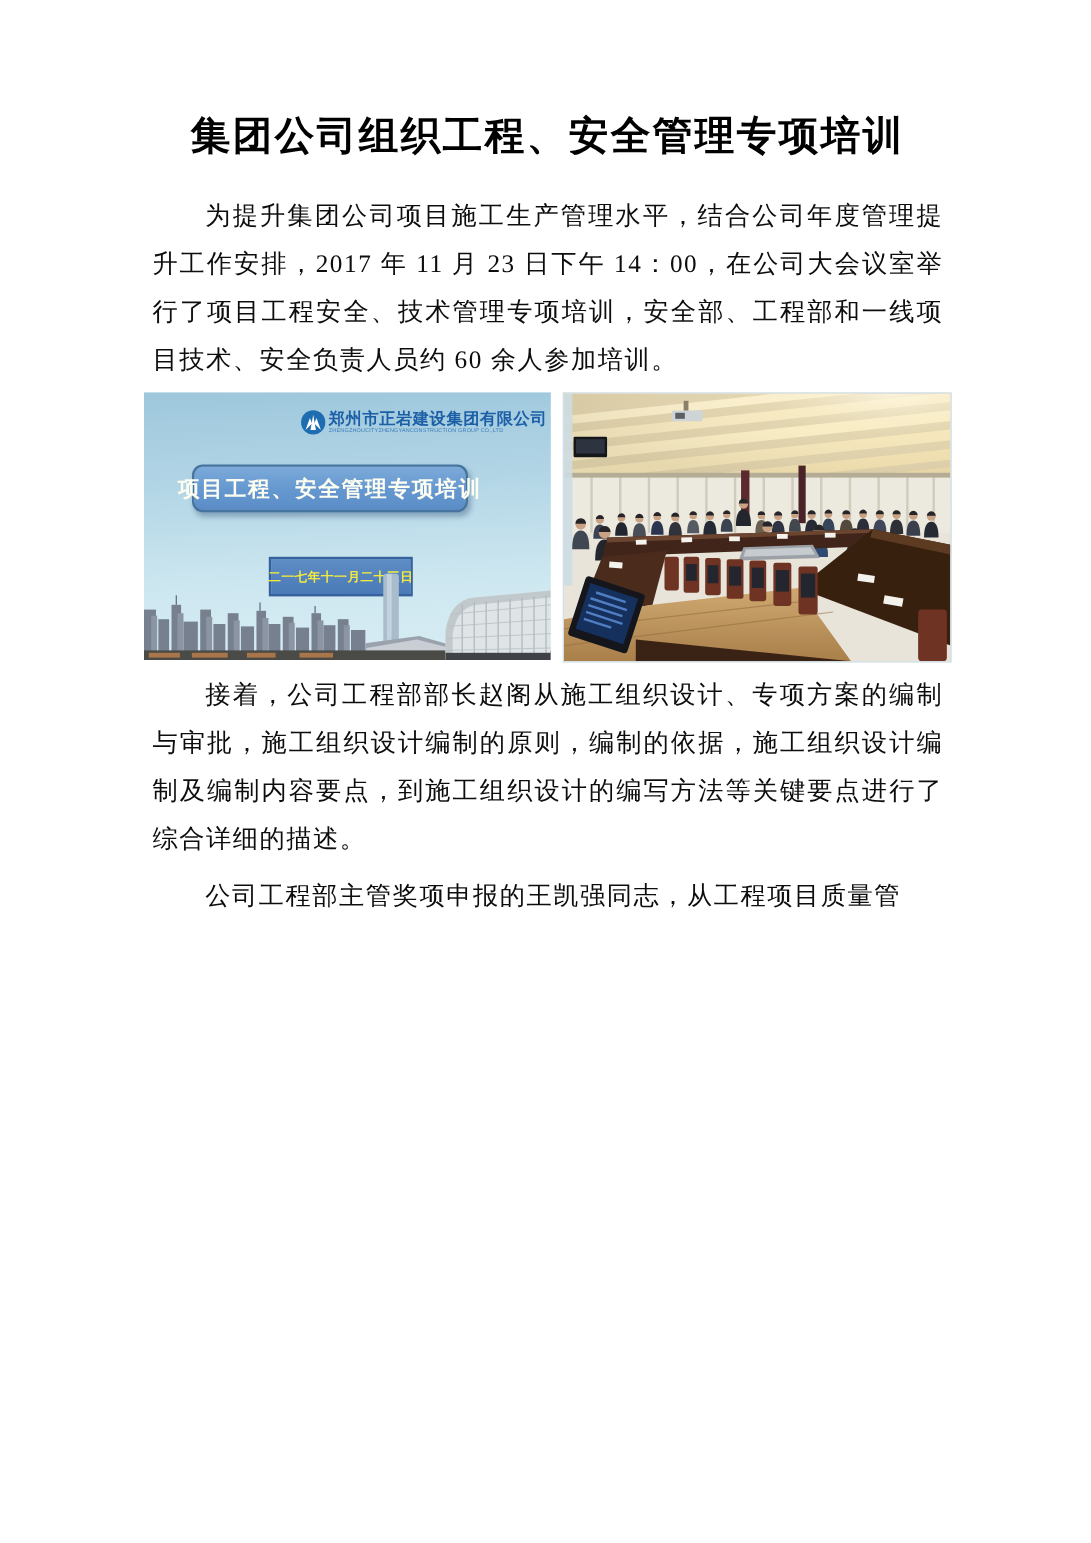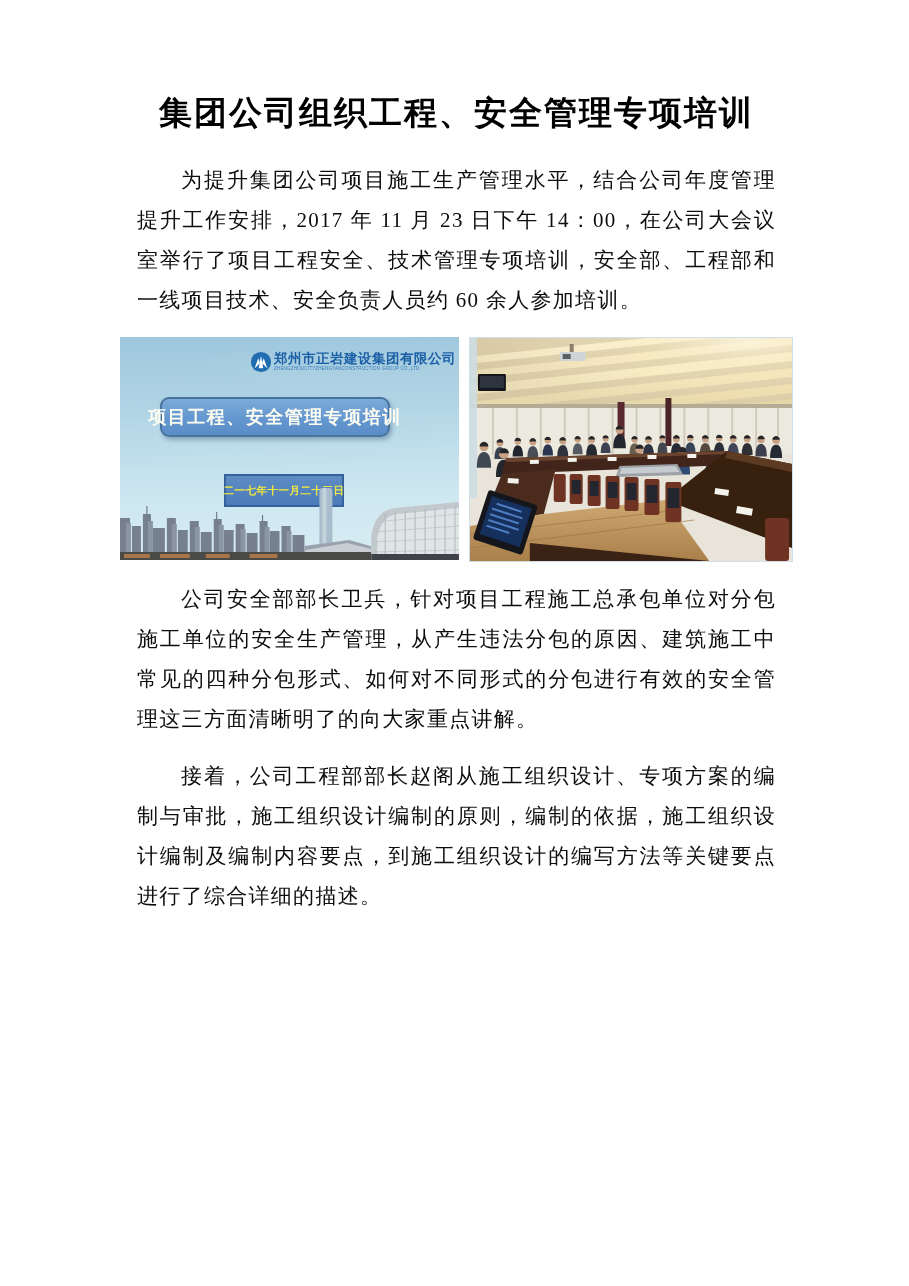--- a/index.html
+++ b/index.html
@@ -16,21 +16,21 @@
     margin:0;
     font-family:"Liberation Sans","DejaVu Sans",sans-serif;
     font-weight:700;
     font-size:33px;
     letter-spacing:2px;
     text-align:center;
     color:#000;
     line-height:1.25;
   }
   .para{
-    margin:17px;
+    margin:7px;
     font-size:21px;
     line-height:40px;
     letter-spacing:1.3px;
     text-align:justify;
     text-indent:2.1em;
     color:#0d0d0d;
   }
   .para.first{margin-top:27px;}
   
   .figures{display:flex;gap:10px;margin:7px 0 6px 0;}
@@ -343,17 +343,17 @@
               <rect x="17" y="182" width="30" height="2"></rect>
               <rect x="17" y="188" width="32" height="2"></rect>
               <rect x="17" y="194" width="24" height="2"></rect>
             </g>
           </g>
           <path d="M60 205 L240 223 L60 223 Z" fill="#3a2314"></path>
         </svg>
       </div>
     </div>
 
-    <p class="para">公司安全部部长卫兵，针对项目工程施工总承包单位对分包施工单位的安全生产管理，从产生违法分包的原因、建筑施工中常见的四种分包形式、如何对不同形式的分包进行有效的安全管理这三方面清晰明了的向大家重点讲解。</p>
     <p class="para">接着，公司工程部部长赵阁从施工组织设计、专项方案的编制与审批，施工组织设计编制的原则，编制的依据，施工组织设计编制及编制内容要点，到施工组织设计的编写方法等关键要点进行了综合详细的描述。</p>
+    <p class="para">公司工程部主管奖项申报的王凯强同志，从工程项目质量管</p>
 
   </div>
 </div>
 
 </body></html>

